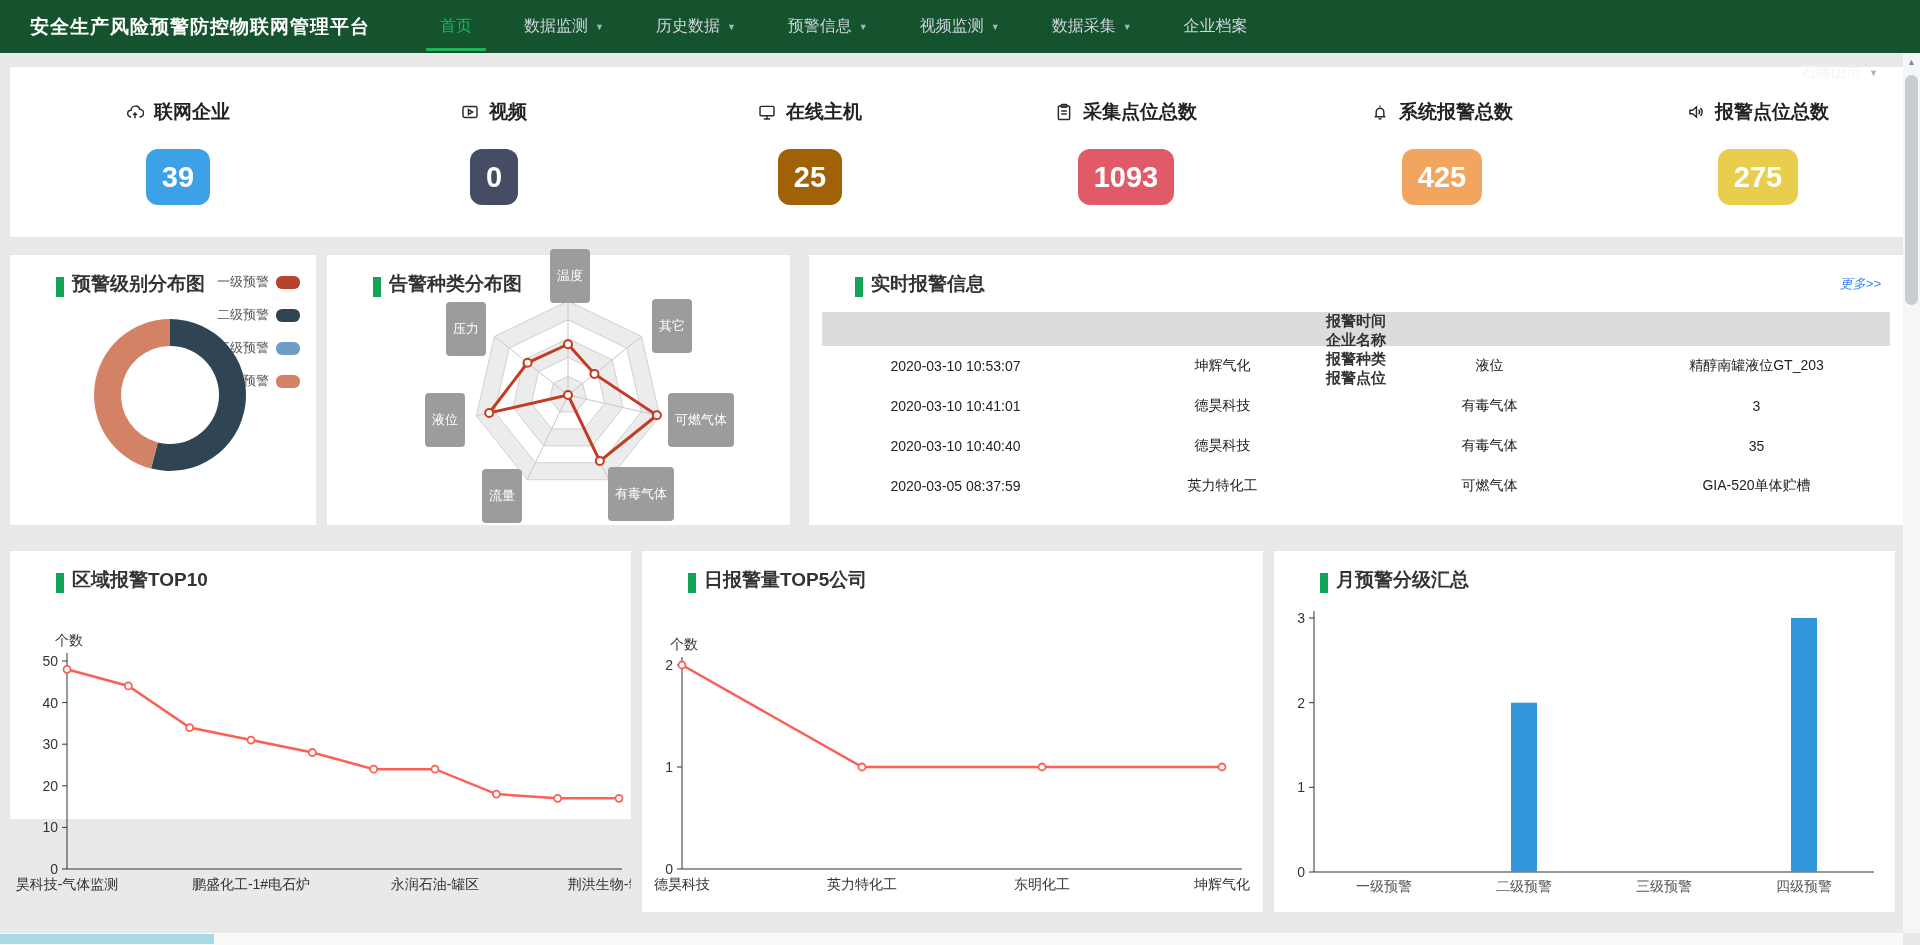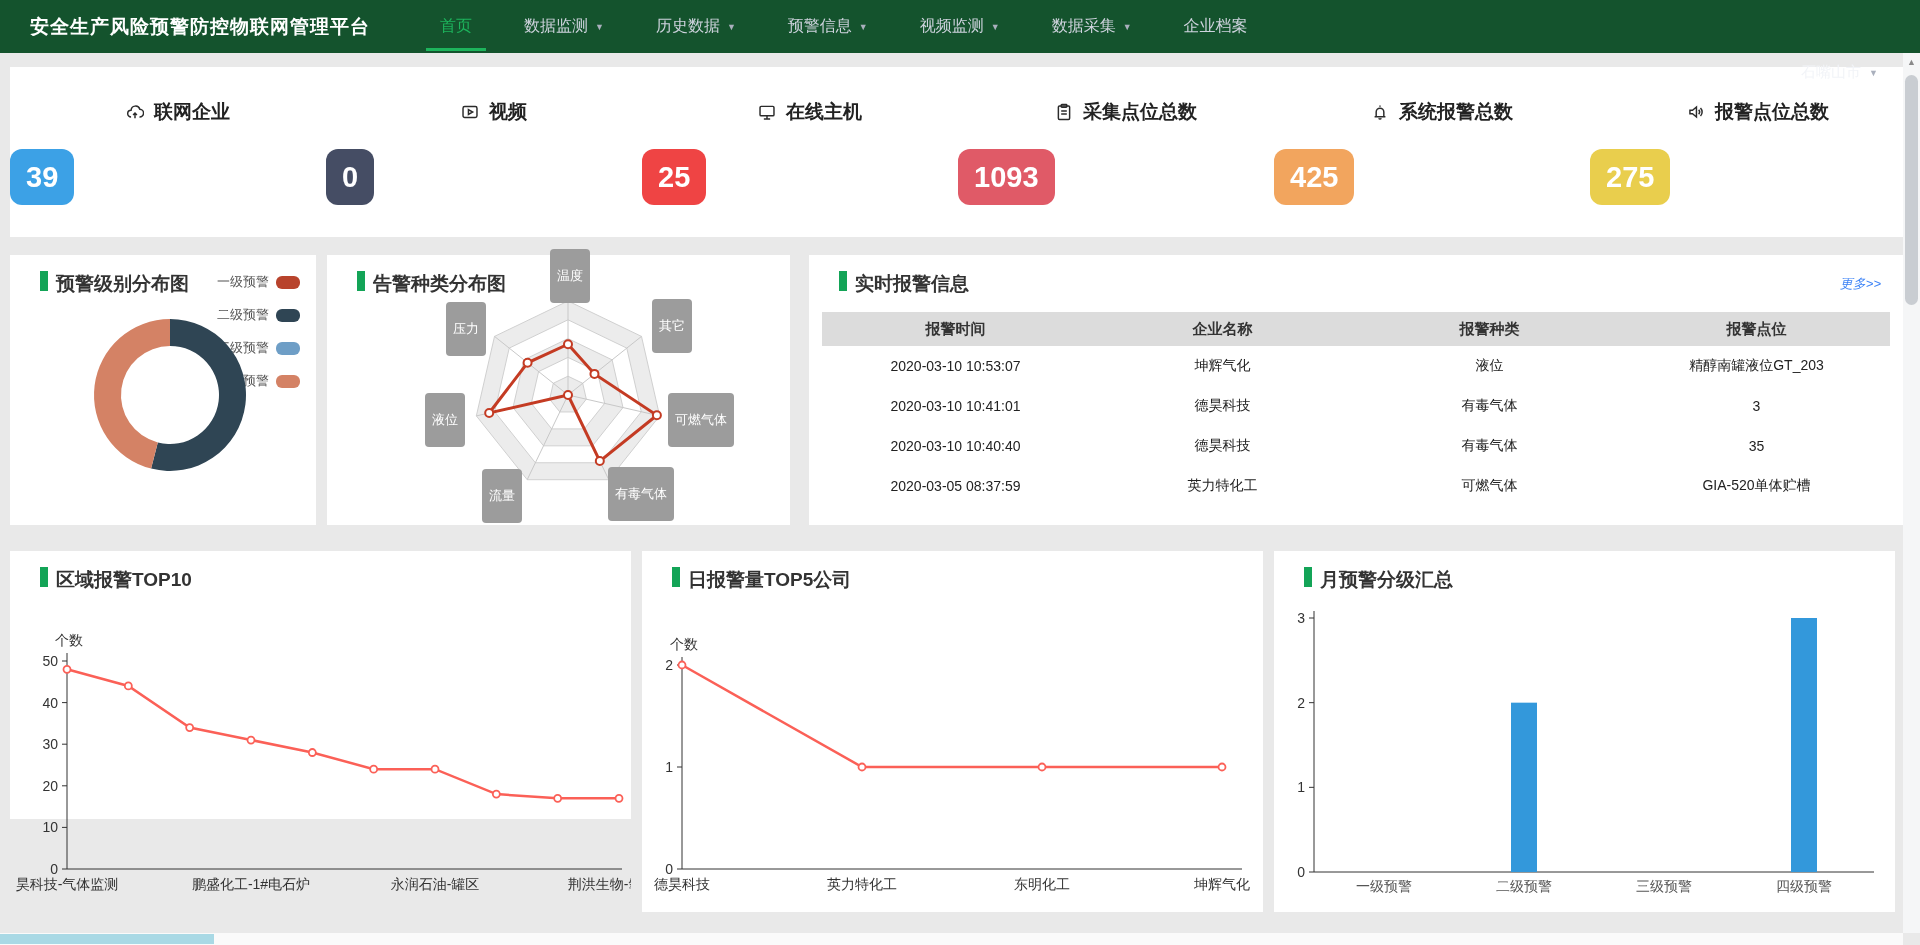--- a/index.html
+++ b/index.html
@@ -17,47 +17,47 @@
   .nav-item .caret { font-size:9px; color:#aab0bd; }
   .nav-item.active { color:#1db45c; }
   .nav-item.active::after { content:''; position:absolute; left:-14px; right:-14px; bottom:2px;
               height:3px; background:#1db45c; }
   .region { position:absolute; right:42px; top:0; height:53px; display:flex; align-items:center; gap:8px;
             color:#f2f4f8; font-size:15px; cursor:pointer;margin-top:46px; }
   .region .caret { font-size:9px; color:#aab0bd; }
 
   
   .card { position:absolute; background:#ffffff; }
-  .sec-head { display:flex; align-items:flex-start; gap:8px; padding:16px 18px 0 30px; }
+  .sec-head { display:flex; align-items:flex-end; gap:8px; padding:16px 18px 0 30px;margin-left:16px; }
   .sec-marker { width:8px; height:20px; background:#13a457; }
   .sec-title { font-size:19px; font-weight:bold; color:#333; }
 
   
   .stat-card { top:67px; height:170px; width:336px; }
   .stat-head { display:flex; justify-content:center; align-items:center; gap:10px; margin-top:32px; }
   .stat-label { font-size:19px; font-weight:bold; color:#222; }
-  .stat-badge-wrap { display:flex; justify-content:flex-start; margin-top:24px; }
+  .stat-badge-wrap { display:flex; justify-content:center; margin-top:24px; }
   .stat-badge { min-width:42px; padding:0 16px; height:56px; border-radius:12px; color:#fff;
                 font-size:29px; font-weight:bold; display:inline-flex; align-items:center; justify-content:center; }
   .stat-icon svg { display:block; }
 
   
   .pie-legend { position:absolute; top:18px; right:16px; display:flex; flex-direction:column; gap:15px; }
   .pie-legend-row { display:flex; align-items:center; justify-content:flex-end; gap:7px; cursor:pointer; }
   .pie-legend-label { font-size:13px; color:#555; }
   .pie-legend-chip { width:24px; height:13px; border-radius:6px; }
 
   
   .radar-label { position:absolute; transform:translate(-50%,-50%); background:#9c9c9c; color:#fff;
                  font-size:13px; padding:18px 7px; border-radius:4px; white-space:nowrap; }
 
   
   .alarm-more { position:absolute; right:22px; top:20px; font-size:13px; color:#3b82f6; cursor:pointer;font-style:italic; }
   .alarm-table { position:absolute; left:13px; right:13px; top:57px; }
-  .alarm-hrow { display:flex; background:#dcdcdc; height:34px; align-items:center; }
+  .alarm-hrow { display:flex; background:#dcdcdc; height:34px; align-items:center;flex-direction:column; }
   .alarm-row { display:flex; height:40px; align-items:center; cursor:pointer; }
   .alarm-cell { width:25%; text-align:center; font-size:14px; color:#222; }
   .alarm-hcell { width:25%; text-align:center; font-size:15px; font-weight:bold; color:#333; }
 
   svg text { font-family:"Liberation Sans","DejaVu Sans",sans-serif; }
 
   
   .v-scrollbar { position:absolute; right:0; top:53px; width:17px; height:880px; background:#f5f6f7; }
   .v-scroll-arrow { width:17px; height:18px; display:flex; align-items:center; justify-content:center;
                     color:#8a8a8a; font-size:9px; cursor:pointer; }
@@ -140,21 +140,21 @@
     <div class="stat-head">
       <span class="stat-icon">
         <svg width="18" height="18" viewBox="0 0 16 16" fill="none" stroke="#2b2b2b" stroke-width="1.3">
           <rect x="1.8" y="3" width="12.4" height="8.4" rx="1"></rect>
           <path d="M8 11.4v2.4M5.2 14.2h5.6"></path>
         </svg>
       </span>
       <span class="stat-label">在线主机</span>
     </div>
     <div class="stat-badge-wrap">
-        <span class="stat-badge" style="background: #ef4444;">25</span>
+        <span class="stat-badge" style="background: #a16207;">25</span>
       </div>
   </div>
 
   <div class="card stat-card" style="left:958px">
     <div class="stat-head">
       <span class="stat-icon">
         <svg width="18" height="18" viewBox="0 0 16 16" fill="none" stroke="#2b2b2b" stroke-width="1.3">
           <rect x="3" y="2.6" width="10" height="12" rx="1"></rect>
           <rect x="5.5" y="1.4" width="5" height="2.4" rx="0.6"></rect>
           <path d="M5.5 7.2h5M5.5 9.8h5"></path>

